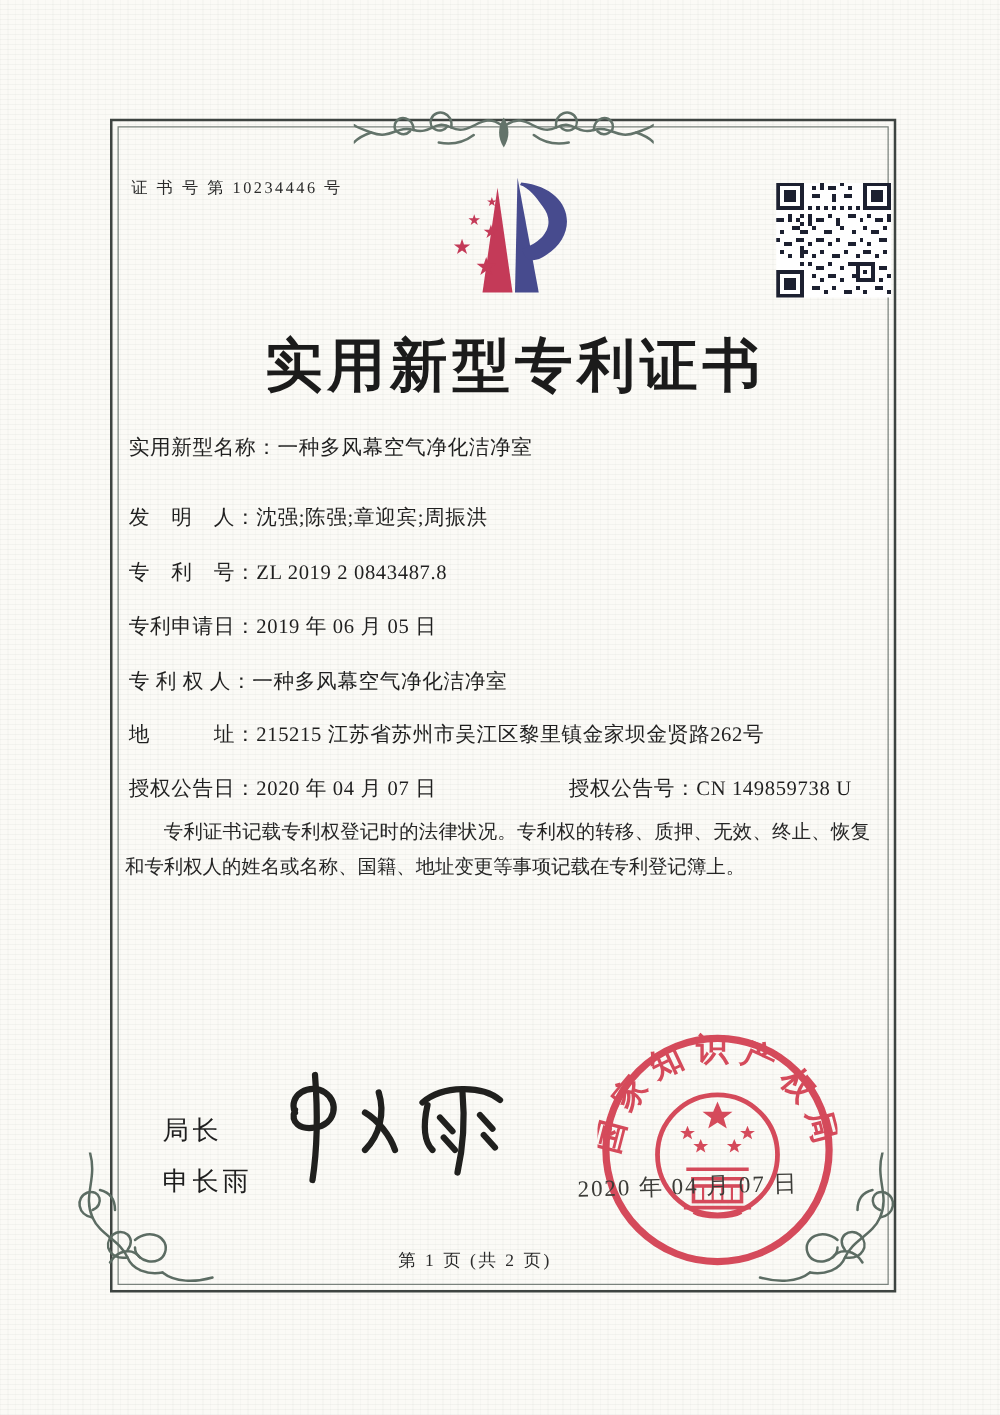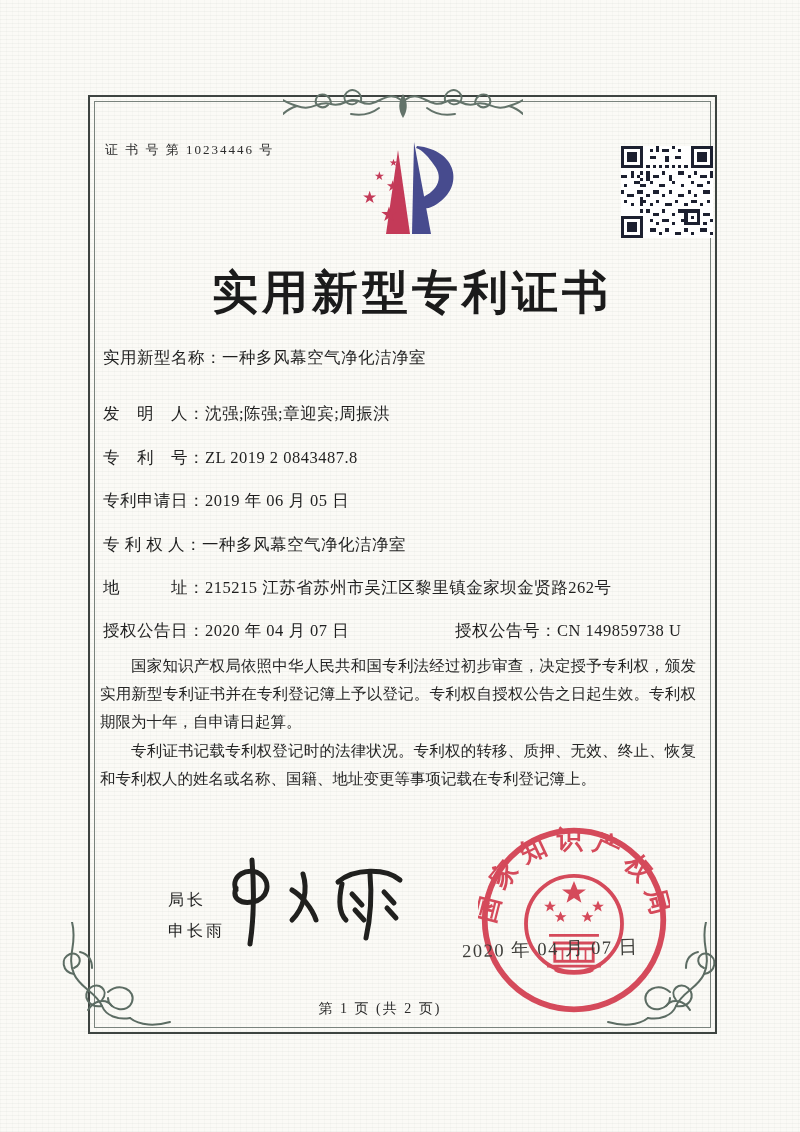--- a/index.html
+++ b/index.html
@@ -39,21 +39,21 @@
   .fields{position:absolute;left:103px;top:0;width:600px;z-index:3;}
   .frow{position:absolute;left:0;width:600px;font-size:16.5px;letter-spacing:.5px;white-space:nowrap;}
   .flabel{color:#1f1f1f;}
   .fvalue{color:#1f1f1f;}
   .frow .pair2{position:absolute;left:352px;top:0;}
   .paras{
     position:absolute;left:100px;top:652px;width:596px;z-index:3;
     font-size:15.5px;line-height:1.82;color:#262626;text-align:justify;
   }
   .paras p{margin:0;text-indent:2em;}
-  .director{position:absolute;left:130px;top:884px;z-index:3;font-size:16px;letter-spacing:3px;color:#1e1e1e;line-height:1.95;margin-left:38px;}
+  .director{position:absolute;left:130px;top:884px;z-index:3;font-size:21px;letter-spacing:3px;color:#1e1e1e;line-height:1.95;}
   .signature{position:absolute;left:200px;top:856px;width:230px;height:100px;z-index:4;}
   .seal{position:absolute;left:478px;top:824px;width:192px;height:192px;z-index:3;opacity:.92;}
   .seal-date{
     position:absolute;left:462px;top:936px;z-index:4;
     font-size:18.5px;letter-spacing:1.5px;color:#3c3c38;transform:rotate(-1.5deg);
   }
   .footer{
     position:absolute;left:0;top:1000px;width:760px;text-align:center;z-index:3;
     font-size:14px;letter-spacing:2px;color:#2b2b2b;
   }
@@ -173,21 +173,20 @@
   </div>
   <div class="frow" style="top:620px">
     <span class="flabel">授权公告日：</span><span class="fvalue">2020 年 04 月 07 日</span>
     <span class="pair2">
       <span class="flabel">授权公告号：</span><span class="fvalue">CN 149859738 U</span>
     </span>
   </div>
 </div>
 
 <div class="paras">
-  <p>国家知识产权局依照中华人民共和国专利法经过初步审查，决定授予专利权，颁发实用新型专利证书并在专利登记簿上予以登记。专利权自授权公告之日起生效。专利权期限为十年，自申请日起算。</p>
   <p>专利证书记载专利权登记时的法律状况。专利权的转移、质押、无效、终止、恢复和专利权人的姓名或名称、国籍、地址变更等事项记载在专利登记簿上。</p>
 </div>
 
 <div class="director">
   <div>局长</div>
   <div>申长雨</div>
 </div>
 
 <svg class="signature" viewBox="0 0 230 100">
   <g stroke="#20201e" stroke-width="5" fill="none" stroke-linecap="round" stroke-linejoin="round">

